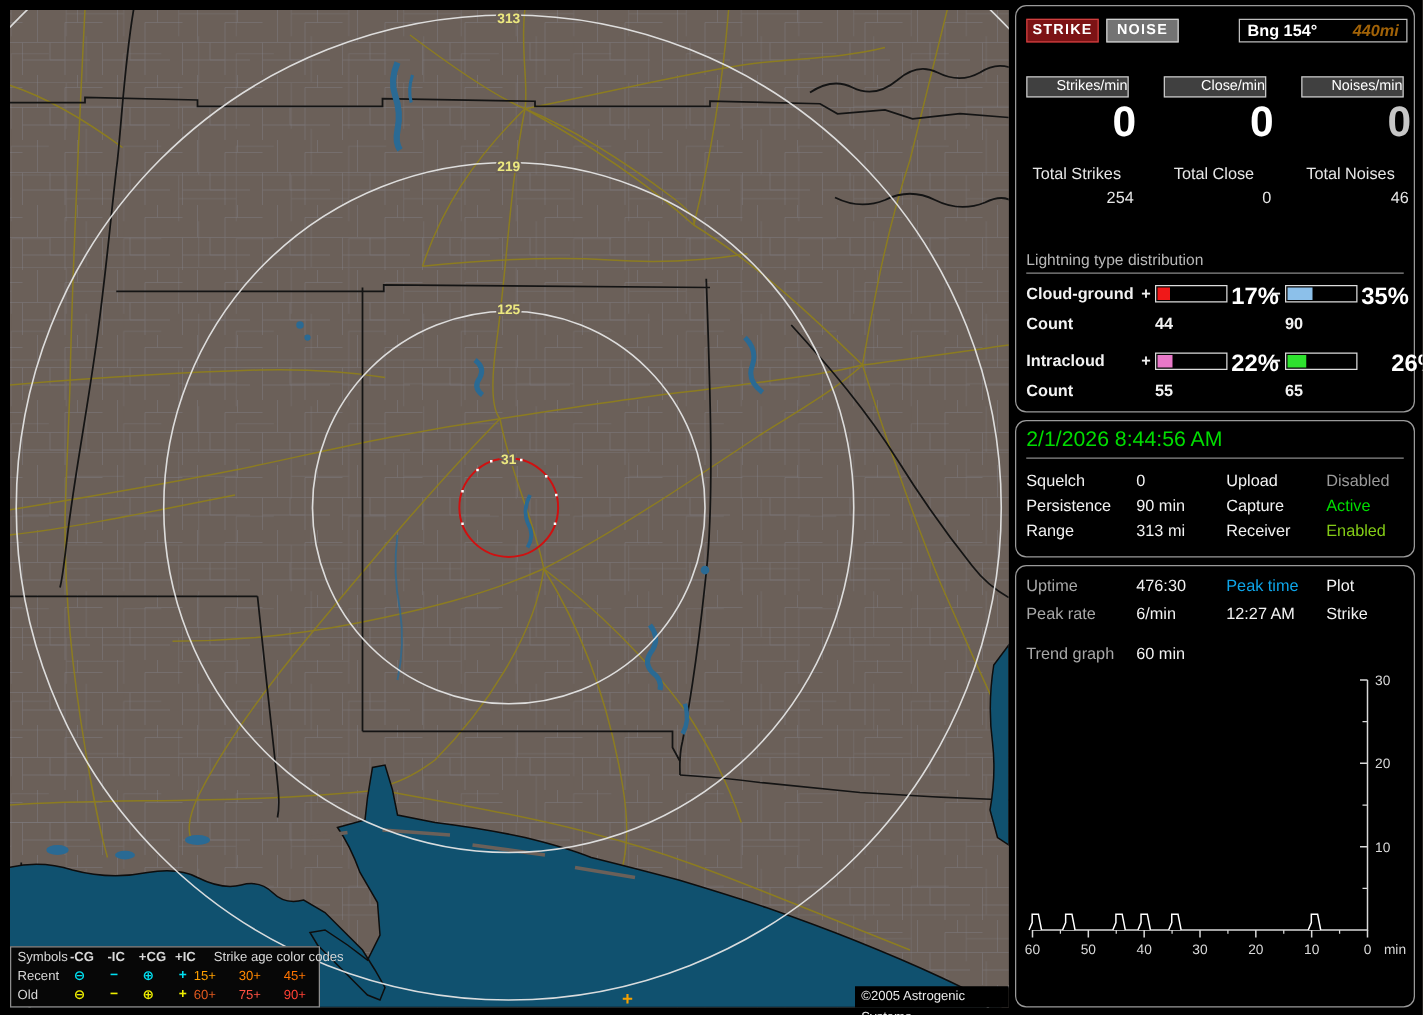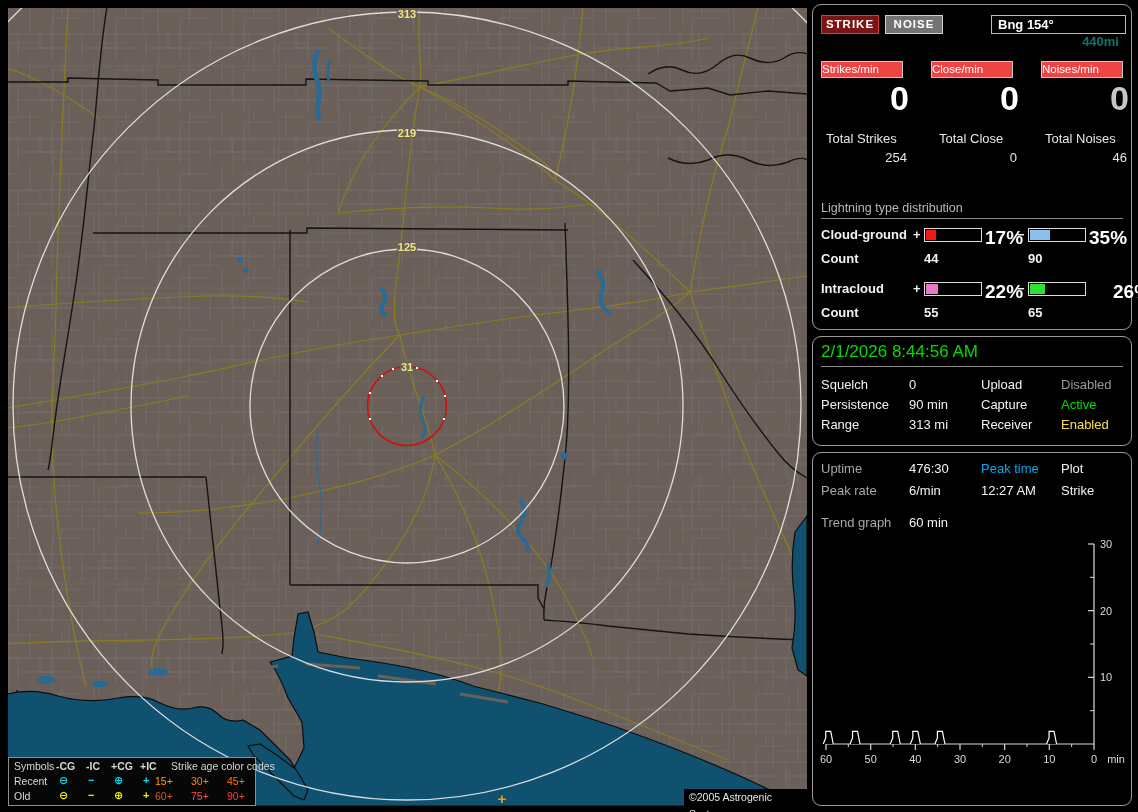--- a/index.html
+++ b/index.html
@@ -16,22 +16,22 @@
   #legend span{position:absolute;white-space:nowrap;}
   .sym{font-size:11px;font-weight:bold;}
   
   .pbox{position:absolute;left:812px;width:320px;background:#000;border:1px solid #9a9a9a;
         border-radius:9px;box-sizing:border-box;color:#e6e6e6;}
   .pbox *{position:absolute;white-space:nowrap;}
   .btn{display:inline-block;text-align:center;font-weight:bold;font-size:11.5px;line-height:17px;
        letter-spacing:1px;color:#fff;box-sizing:border-box;}
   .btn-strike{background:#7c1315;border:1px solid #d04040;}
   .btn-gray{background:#737373;border:1px solid #cfcfcf;}
-  .lblbtn{background:#ef4444;border:1px solid #c8c8c8;color:#fff;font-size:11.5px;
-          line-height:15px;text-align:left;box-sizing:border-box;}
+  .lblbtn{background:#404040;border:1px solid #c8c8c8;color:#fff;font-size:11.5px;
+          line-height:15px;text-align:right;box-sizing:border-box;}
   .bigzero{font-size:34px;font-weight:bold;text-align:right;}
   .tlabel{font-size:13px;}
   .tval{font-size:13px;text-align:right;}
   .graylbl{color:#a8a8a8;font-size:13px;}
   .white{color:#f2f2f2;font-size:13px;}
   .bold{font-weight:bold;}
   .bar{display:inline-block;width:56px;height:12px;background:#000;border:1px solid #dcdcdc;}
   .bar i{display:block;height:10px;margin:1px 0 0 1px;}
   .pct{font-size:19px;font-weight:bold;color:#fff;}
   hr.sep{position:absolute;border:none;border-top:1px solid #8a8a8a;margin:0;}
@@ -182,21 +182,21 @@
     <span style="left: 146px; top: 32px; color: rgb(224, 89, 30);">60+</span>
     <span style="left: 182px; top: 32px; color: rgb(255, 82, 68);">75+</span>
     <span style="left: 218px; top: 32px; color: rgb(255, 64, 52);">90+</span>
   </div>
 
   <div class="pbox" style="top:4px;height:326px;">
     <span class="btn btn-strike" style="left:8px;top:10px;width:58px;height:19px;">STRIKE</span>
     <span class="btn btn-gray" style="left:72px;top:10px;width:58px;height:19px;">NOISE</span>
     <span style="left:178px;top:10px;width:135px;height:19px;background:#000;border:1px solid #bdbdbd;box-sizing:border-box;">
       <span style="left:6px;top:1px;font-size:13px;font-weight:bold;color:#fff;">Bng 154°</span>
-      <span style="right: 6px; top: 18px; font-size: 13px; font-weight: bold; color: #0f766e;">440mi</span>
+      <span style="right: 6px; top: 1px; font-size: 13px; font-weight: bold; color: #a16207; font-style: italic;">440mi</span>
     </span>
 
     <span class="lblbtn" style="left:8px;top:56px;width:82px;height:17px;">Strikes/min</span>
     <span class="bigzero" style="left: 8px; top: 74px; width: 88px; color: rgb(255, 255, 255);">0</span>
     <span class="tlabel" style="left:13px;top:126px;">Total Strikes</span>
     <span class="tval" style="left:8px;top:145px;width:86px;">254</span>
 
     <span class="lblbtn" style="left:118px;top:56px;width:82px;height:17px;">Close/min</span>
     <span class="bigzero" style="left: 118px; top: 74px; width: 88px; color: rgb(255, 255, 255);">0</span>
     <span class="tlabel" style="left:126px;top:126px;">Total Close</span>
@@ -247,21 +247,21 @@
     <span class="white" style="left:96px;top:40px;">0</span>
     <span class="white" style="left:168px;top:40px;">Upload</span>
     <span class="white" style="left: 248px; top: 40px; color: rgb(154, 154, 154);">Disabled</span>
     <span class="white" style="left:8px;top:60px;">Persistence</span>
     <span class="white" style="left:96px;top:60px;">90 min</span>
     <span class="white" style="left:168px;top:60px;">Capture</span>
     <span class="white" style="left: 248px; top: 60px; color: rgb(0, 221, 0);">Active</span>
     <span class="white" style="left:8px;top:80px;">Range</span>
     <span class="white" style="left:96px;top:80px;">313 mi</span>
     <span class="white" style="left:168px;top:80px;">Receiver</span>
-    <span class="white" style="left: 248px; top: 80px; color: #fde047;">Enabled</span>
+    <span class="white" style="left: 248px; top: 80px; color: #84cc16;">Enabled</span>
   </div>
 
   <div class="pbox" style="top:452px;height:354px;">
     <span class="graylbl" style="left:8px;top:8px;">Uptime</span>
     <span class="white" style="left:96px;top:8px;">476:30</span>
     <span style="left: 168px; top: 8px; font-size: 13px; color: #0ea5e9;">Peak time</span>
     <span class="white" style="left:248px;top:8px;">Plot</span>
     <span class="graylbl" style="left:8px;top:30px;">Peak rate</span>
     <span class="white" style="left:96px;top:30px;">6/min</span>
     <span style="left: 168px; top: 30px; font-size: 13px; color: rgb(242, 242, 242);">12:27 AM</span>

